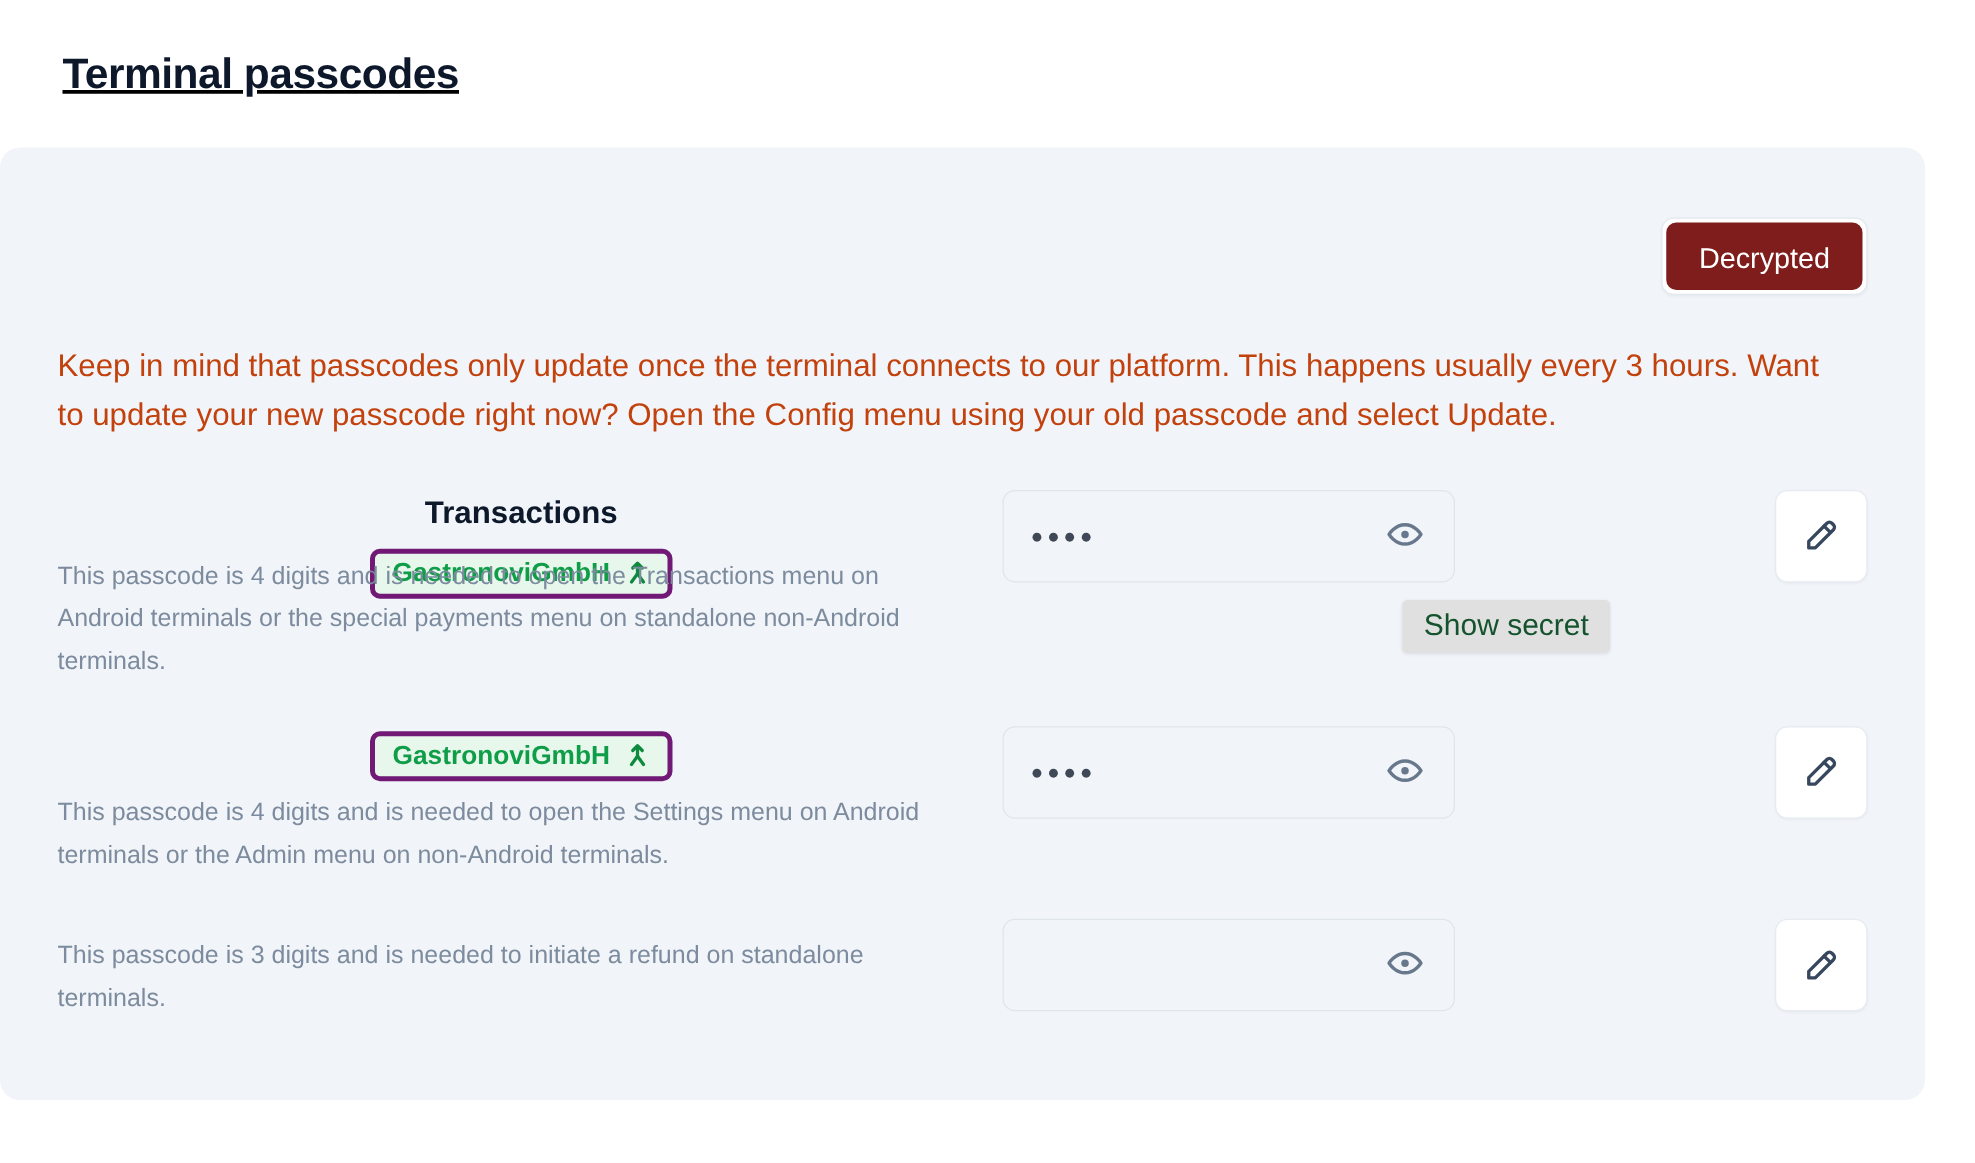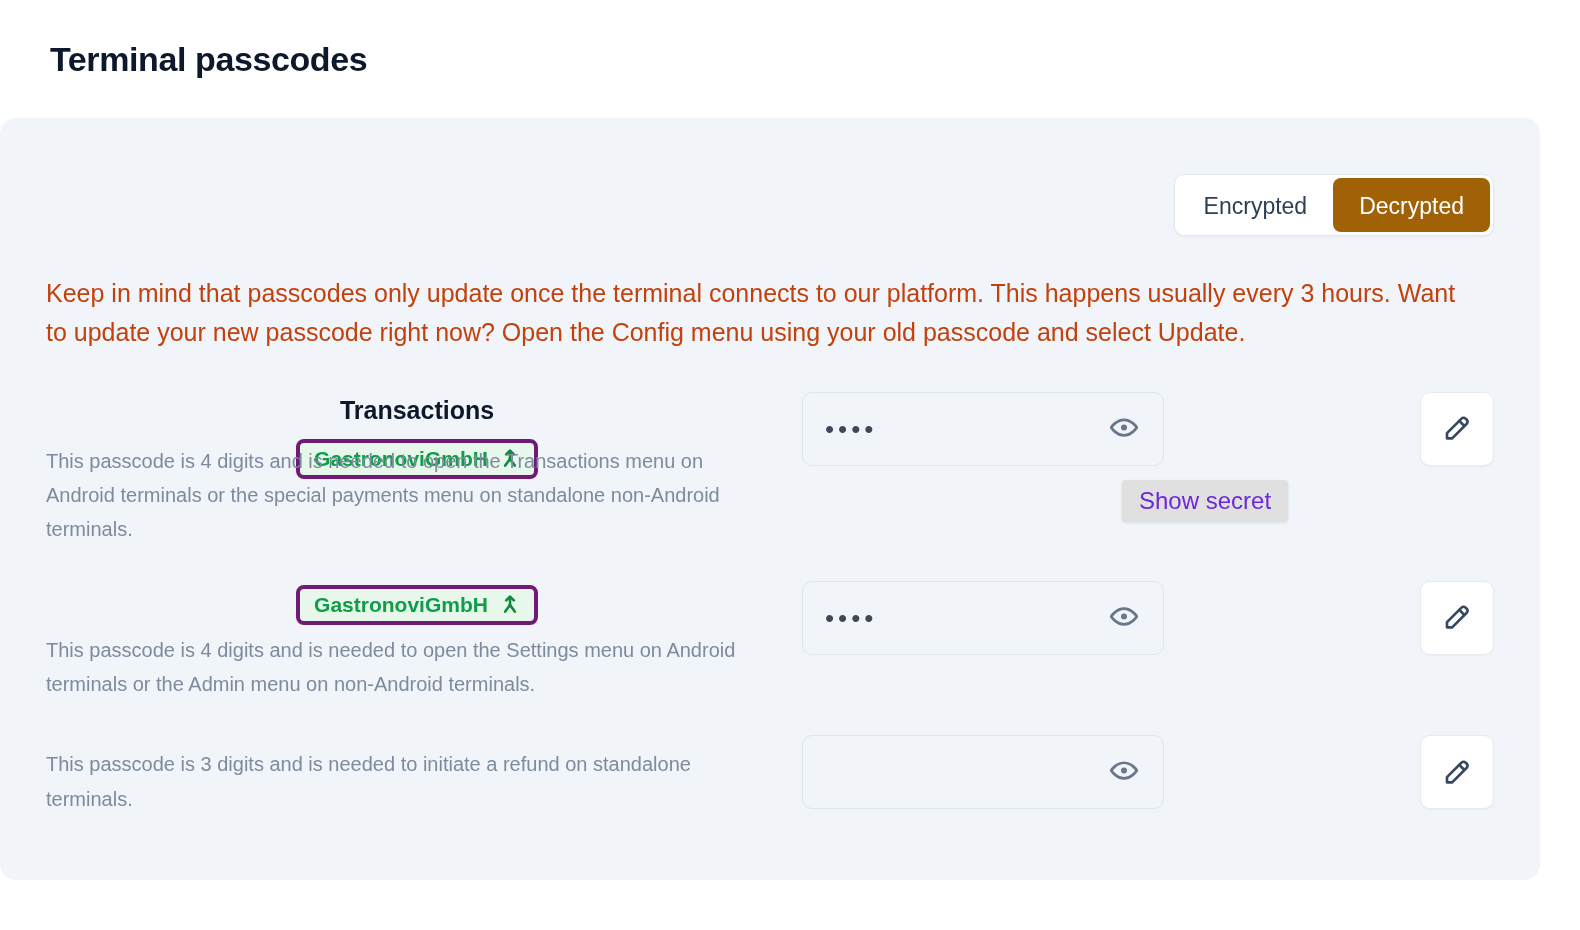--- a/index.html
+++ b/index.html
@@ -10,20 +10,21 @@
     background: #ffffff;
     font-family: "Liberation Sans", sans-serif;
     overflow: hidden;
   }
 
   .page {
     position: relative;
     width: 1580px;
     height: 930px;
     background: #ffffff;
+    text-decoration: underline;
   }
 
   
   .header {
     height: 118px;
     background: #ffffff;
     display: flex;
     align-items: center;
     padding-left: 50px;
   }
@@ -71,21 +72,21 @@
     font-size: 23px;
     color: #2f4055;
     padding: 0 26px;
     border-radius: 8px;
     cursor: pointer;
     line-height: 56px;
     white-space: nowrap;
   }
 
   .seg-btn.active {
-    background: #a16207;
+    background: #7f1d1d;
     color: #ffffff;
   }
 
   
   .intro {
     margin-top: 38px;
     font-size: 25px;
     line-height: 1.55;
     color: #c2410c;
     max-width: 1420px;
@@ -191,21 +192,21 @@
     justify-content: center;
     padding: 4px;
   }
 
   
   .tooltip {
     position: absolute;
     left: 320px;
     top: 88px;
     background: #e0e0e0;
-    color: #6d28d9;
+    color: #14532d;
     font-size: 24px;
     padding: 7px 17px;
     border-radius: 4px;
     white-space: nowrap;
     box-shadow: 0 1px 3px rgba(0,0,0,0.10);
   }
 
   
   .row-edit-wrap {
     flex: 1;
@@ -235,21 +236,20 @@
 <div class="page">
 
   <div class="header">
     <h1 class="page-title">Terminal passcodes</h1>
   </div>
 
   <div class="panel">
 
     <div class="toggle-row">
       <div class="segmented">
-        <button class="seg-btn">Encrypted</button>
         <button class="seg-btn active">Decrypted</button>
       </div>
     </div>
 
     <p class="intro">Keep in mind that passcodes only update once the terminal connects to our platform. This happens usually every 3 hours. Want to update your new passcode right now? Open the Config menu using your old passcode and select Update.</p>
 
     <div class="rows">
 
       <div class="row spaced-after">
         <div class="row-info">

